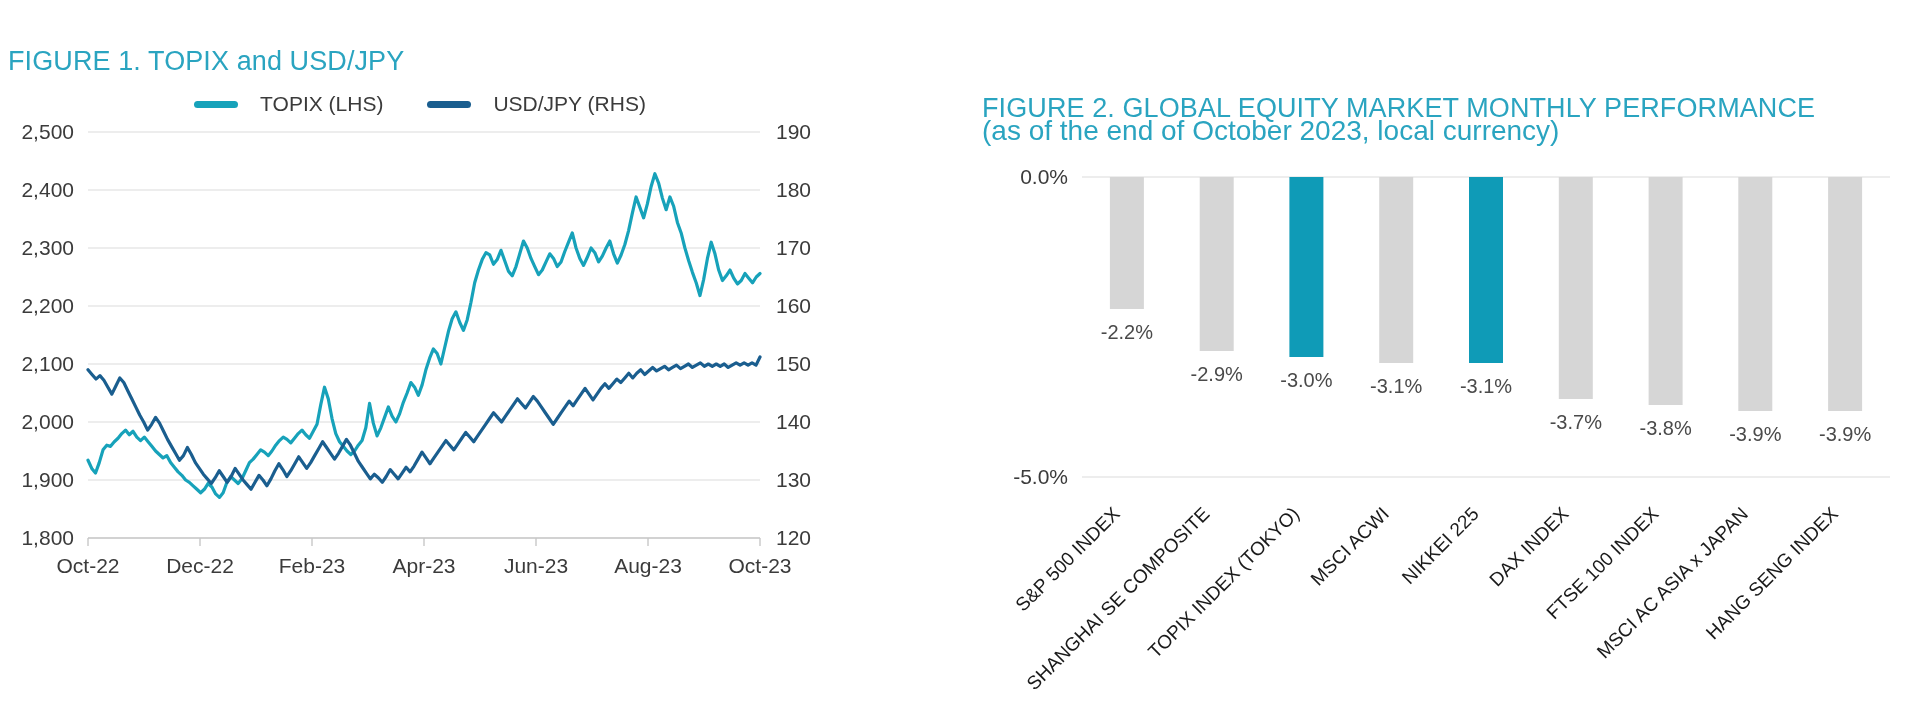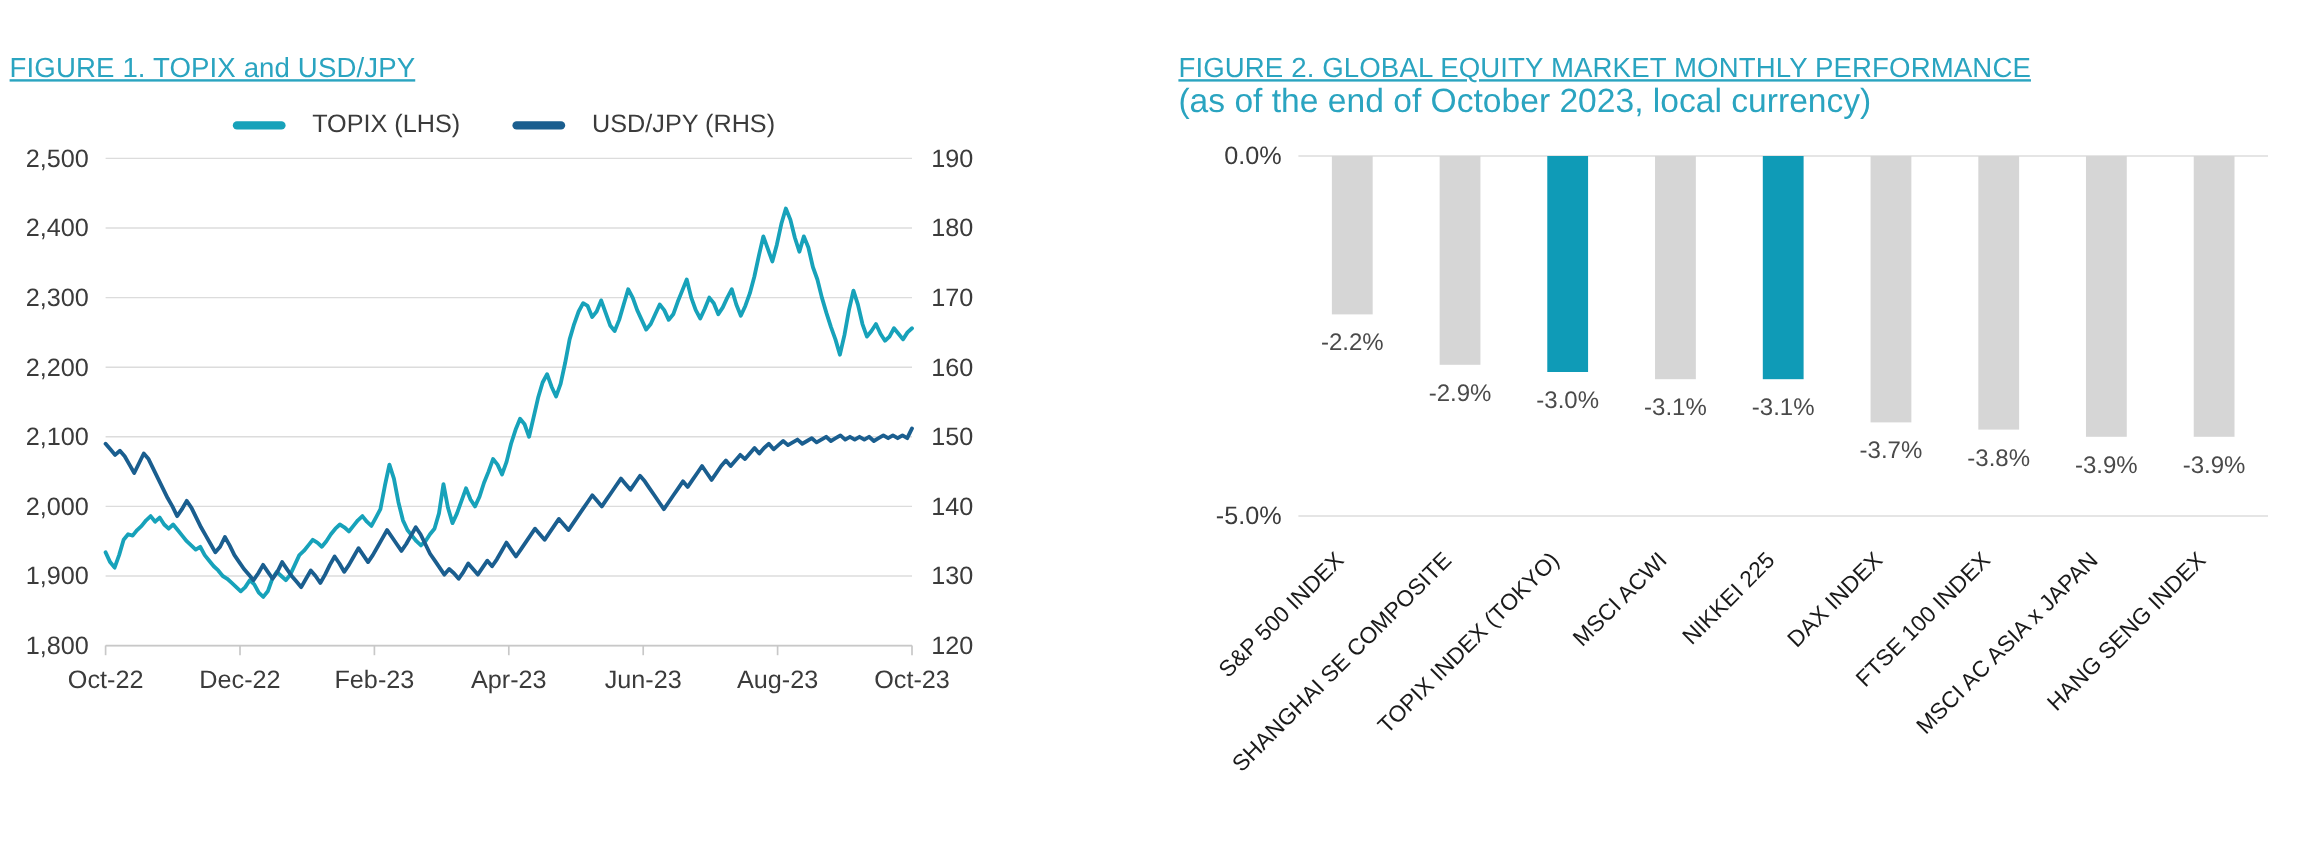--- a/index.html
+++ b/index.html
@@ -17,29 +17,28 @@
   .page {
     position: relative;
     width: 1920px;
     height: 702px;
   }
   .panel {
     position: absolute;
     top: 0;
   }
   #panel-left  { left: 0;    width: 960px;  height: 702px; }
-  #panel-right { left: 960px; width: 960px; height: 630px; }
+  #panel-right { left: 960px; width: 960px; height: 630px; margin-top: 47px; }
 
   .fig-title {
     color: #2aa4c0;
-    font-size: 23px;
+    font-size: 27px;
     font-weight: 400;
     letter-spacing: 0.1px;
     white-space: nowrap;
-    text-decoration: underline;
   }
   #fig1-title {
     position: absolute;
     left: 8px;
     top: 28px;
   }
   #fig2-title {
     position: absolute;
     left: 22px;
     top: 28px;

